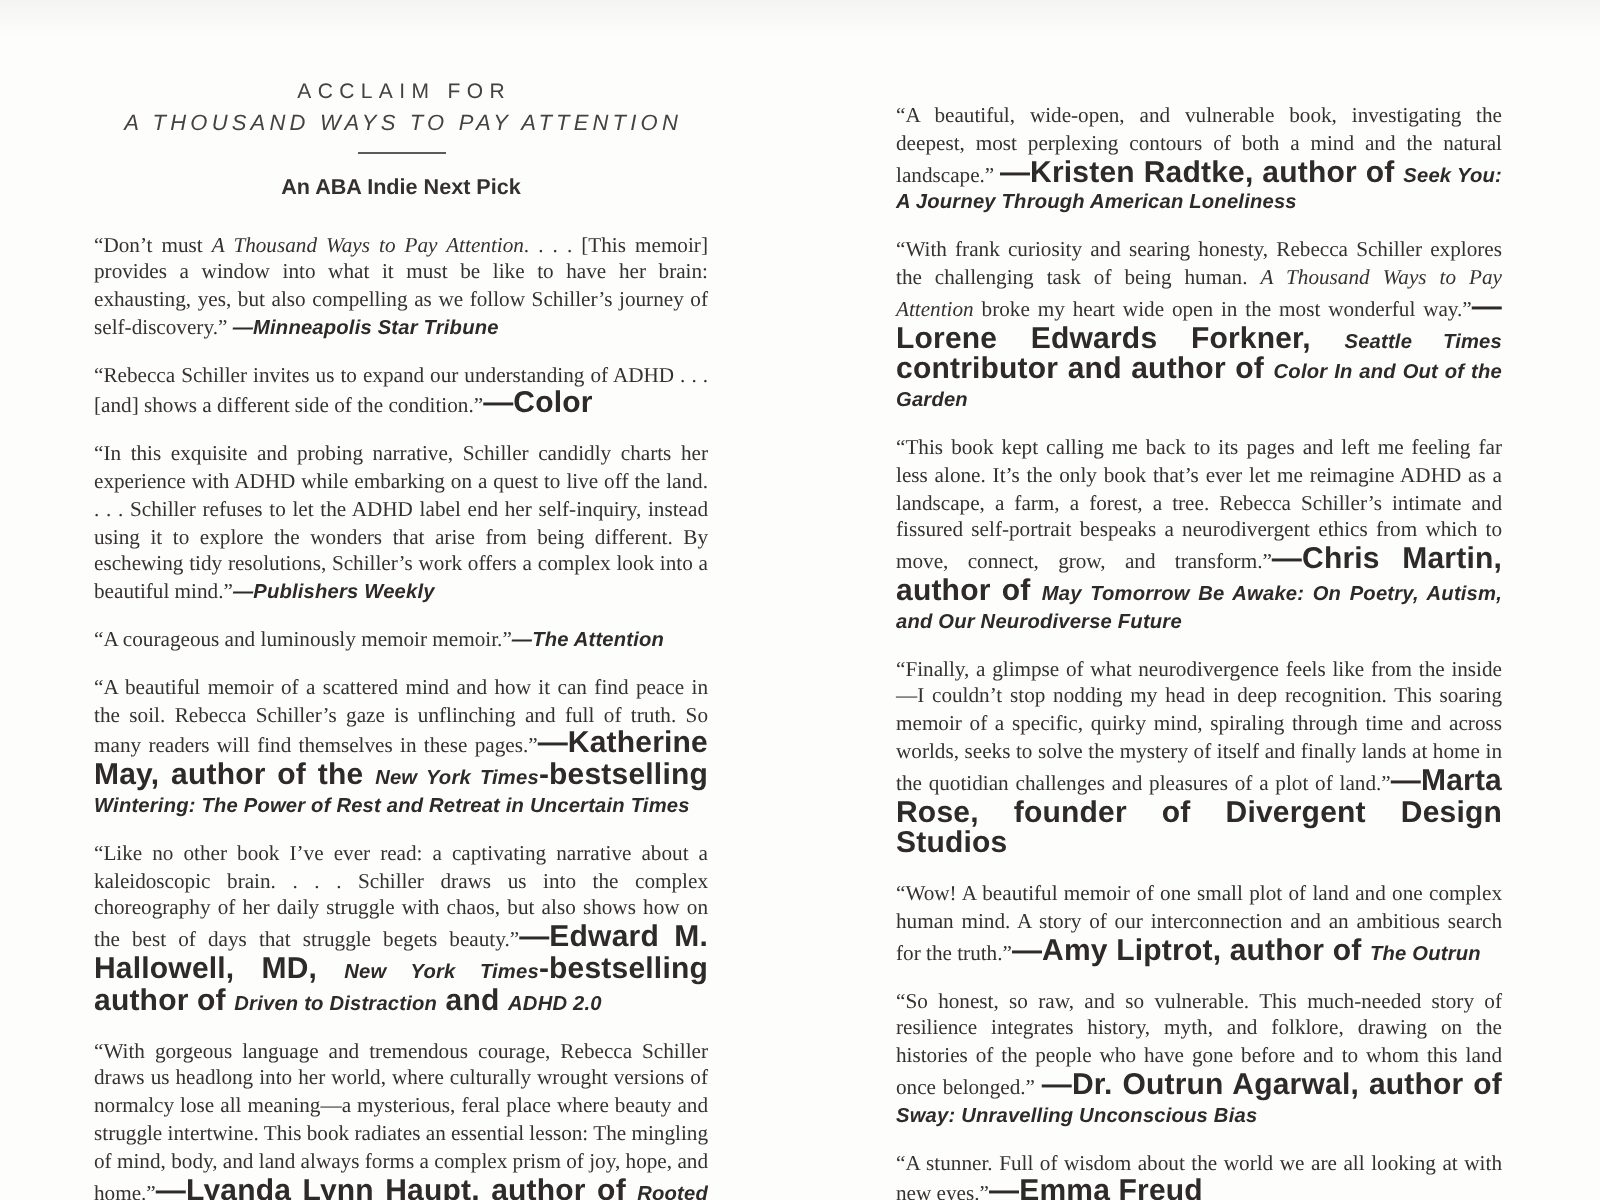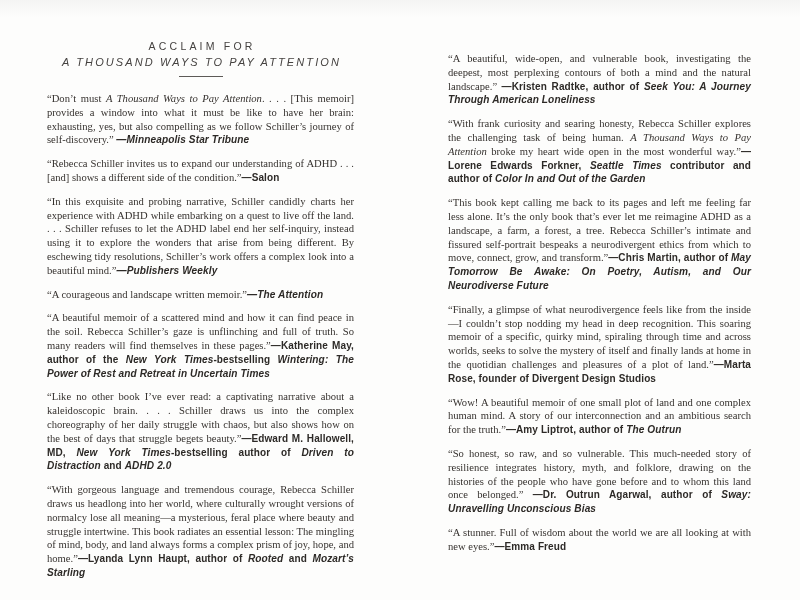--- a/index.html
+++ b/index.html
@@ -70,21 +70,21 @@
     line-height: 13.8px;
     text-align: justify;
     color: #35312e;
     margin: 0 0 10px 0;
   }
   .quote span.q  { font-family: "Liberation Serif", serif; }
   .quote span.qi { font-family: "Liberation Serif", serif; font-style: italic; }
   .quote span.a  {
     font-family: "Liberation Sans", sans-serif;
     font-weight: bold;
-    font-size: 10px;
+    font-size: 15px;
     letter-spacing: 0.1px;
     color: #2d2a27;
   }
   .quote span.ai {
     font-family: "Liberation Sans", sans-serif;
     font-weight: bold;
     font-style: italic;
     font-size: 10.1px;
     letter-spacing: 0.1px;
     color: #2d2a27;
@@ -94,27 +94,28 @@
 <body>
 
 <div class="spread">
 
   <section class="page page-left">
     <header>
       <div class="acclaim">ACCLAIM FOR</div>
       <div class="book-title">A THOUSAND WAYS TO PAY ATTENTION</div>
       <div class="rule"></div>
       <div class="honors">
+        <div>An ABA Indie Next Pick</div>
       </div>
     </header>
     <div class="quotes">
         <p class="quote"><span class="q">“Don’t must </span><span class="qi">A Thousand Ways to Pay Attention</span><span class="q">. . . . [This memoir] provides a window into what it must be like to have her brain: exhausting, yes, but also compelling as we follow Schiller’s journey of self-discovery.” </span><span class="ai">—Minneapolis Star Tribune</span></p>
-        <p class="quote"><span class="q">“Rebecca Schiller invites us to expand our understanding of ADHD . . . [and] shows a different side of the condition.”</span><span class="a">—Salon</span></p>
+        <p class="quote"><span class="q">“Rebecca Schiller invites us to expand our understanding of ADHD . . . [and] shows a different side of the condition.”</span><span class="a">—Color</span></p>
         <p class="quote"><span class="q">“In this exquisite and probing narrative, Schiller candidly charts her experience with ADHD while embarking on a quest to live off the land. . . . Schiller refuses to let the ADHD label end her self-inquiry, instead using it to explore the wonders that arise from being different. By eschewing tidy resolutions, Schiller’s work offers a complex look into a beautiful mind.”</span><span class="ai">—Publishers Weekly</span></p>
-        <p class="quote"><span class="q">“A courageous and landscape written memoir.”</span><span class="ai">—The Attention</span></p>
+        <p class="quote"><span class="q">“A courageous and luminously memoir memoir.”</span><span class="ai">—The Attention</span></p>
         <p class="quote"><span class="q">“A beautiful memoir of a scattered mind and how it can find peace in the soil. Rebecca Schiller’s gaze is unflinching and full of truth. So many readers will find themselves in these pages.”</span><span class="a">—Katherine May, author of the </span><span class="ai">New York Times</span><span class="a">-bestselling </span><span class="ai">Wintering: The Power of Rest and Retreat in Uncertain Times</span></p>
         <p class="quote"><span class="q">“Like no other book I’ve ever read: a captivating narrative about a kaleidoscopic brain. . . . Schiller draws us into the complex choreography of her daily struggle with chaos, but also shows how on the best of days that struggle begets beauty.”</span><span class="a">—Edward M. Hallowell, MD, </span><span class="ai">New York Times</span><span class="a">-bestselling author of </span><span class="ai">Driven to Distraction</span><span class="a"> and </span><span class="ai">ADHD 2.0</span></p>
         <p class="quote"><span class="q">“With gorgeous language and tremendous courage, Rebecca Schiller draws us headlong into her world, where culturally wrought versions of normalcy lose all meaning—a mysterious, feral place where beauty and struggle intertwine. This book radiates an essential lesson: The mingling of mind, body, and land always forms a complex prism of joy, hope, and home.”</span><span class="a">—Lyanda Lynn Haupt, author of </span><span class="ai">Rooted</span><span class="a"> and </span><span class="ai">Mozart’s Starling</span></p>
       </div>
   </section>
 
   <section class="page page-right">
     <div class="quotes">
         <p class="quote"><span class="q">“A beautiful, wide-open, and vulnerable book, investigating the deepest, most perplexing contours of both a mind and the natural landscape.” </span><span class="a">—Kristen Radtke, author of </span><span class="ai">Seek You: A Journey Through American Loneliness</span></p>
         <p class="quote"><span class="q">“With frank curiosity and searing honesty, Rebecca Schiller explores the challenging task of being human. </span><span class="qi">A Thousand Ways to Pay Attention</span><span class="q"> broke my heart wide open in the most wonderful way.”</span><span class="a">—Lorene Edwards Forkner, </span><span class="ai">Seattle Times</span><span class="a"> contributor and author of </span><span class="ai">Color In and Out of the Garden</span></p>

